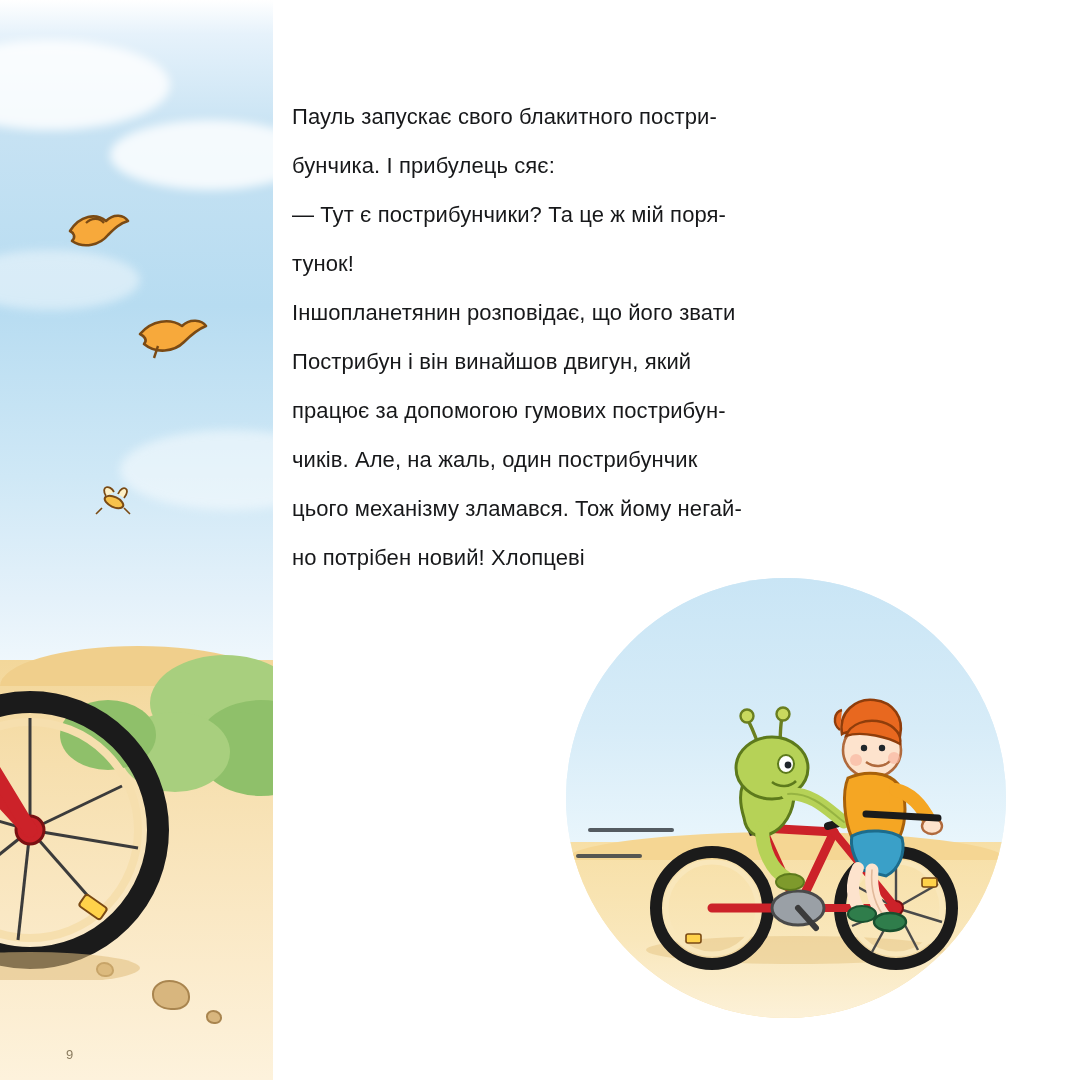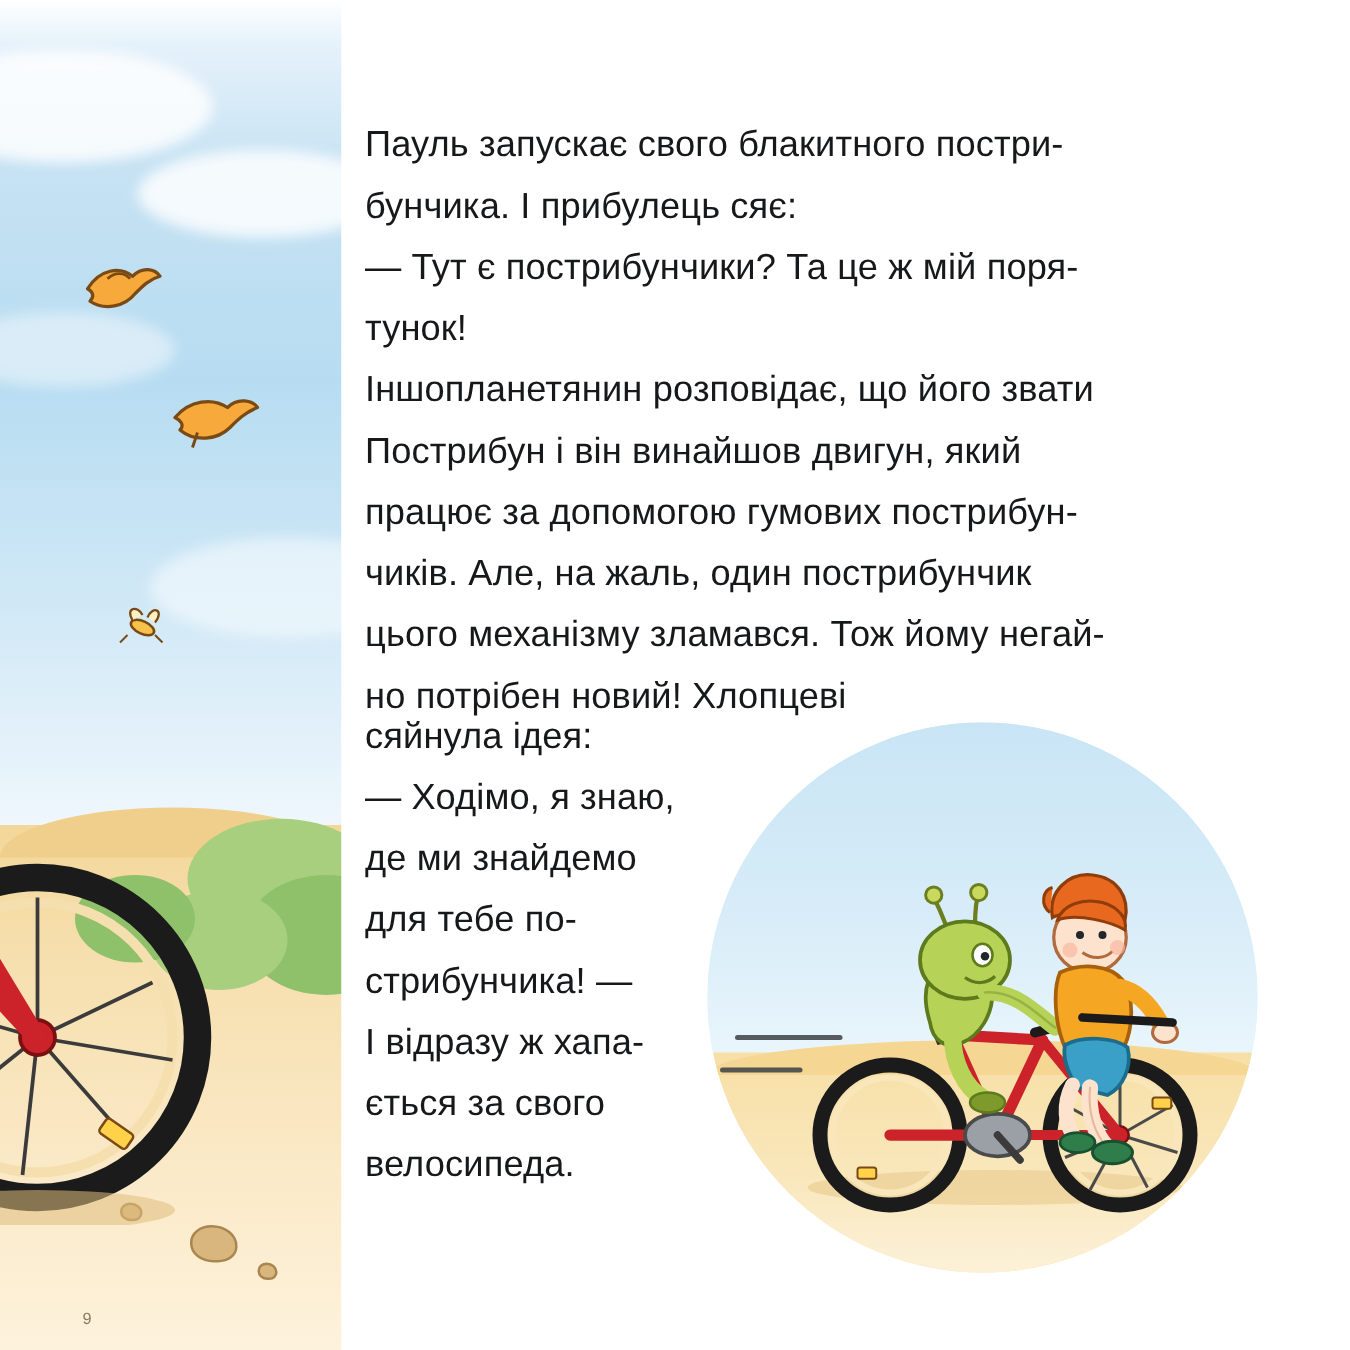--- a/index.html
+++ b/index.html
@@ -93,21 +93,21 @@
   
   .text-col {
     position: absolute;
     left: 292px;
     top: 92px;
     width: 680px;
   }
   .para {
     margin: 0;
     color: #17181a;
-    font-size: 29px;
+    font-size: 22px;
     line-height: 49px;
     letter-spacing: 0.1px;
     white-space: pre-wrap;
   }
   .para.wrap-narrow {
     width: 250px;
   }
 
   .block-top { width: 660px; }
   .block-bottom {
@@ -247,30 +247,20 @@
 — Тут є пострибунчики? Та це ж мій поря-
 тунок!
 Іншопланетянин розповідає, що його звати
 Пострибун і він винайшов двигун, який
 працює за допомогою гумових пострибун-
 чиків. Але, на жаль, один пострибунчик
 цього механізму зламався. Тож йому негай-
 но потрібен новий! Хлопцеві</p>
   </div>
 
-  <div class="block-bottom">
-    <p class="para wrap-narrow">сяйнула ідея:
-— Ходімо, я знаю,
-де ми знайдемо
-для тебе по-
-стрибунчика! —
-І відразу ж хапа-
-ється за свого
-велосипеда.</p>
-  </div>
 
   <div class="inset">
     <div class="inset-sky"></div>
     <div class="inset-ground"></div>
 
     <div class="speed-line" style="left:22px; top:250px; width:86px;"></div>
     <div class="speed-line" style="left:10px; top:276px; width:66px;"></div>
 
     <svg width="440" height="440" viewBox="0 0 440 440" style="position:absolute; left:0; top:0;">
 

